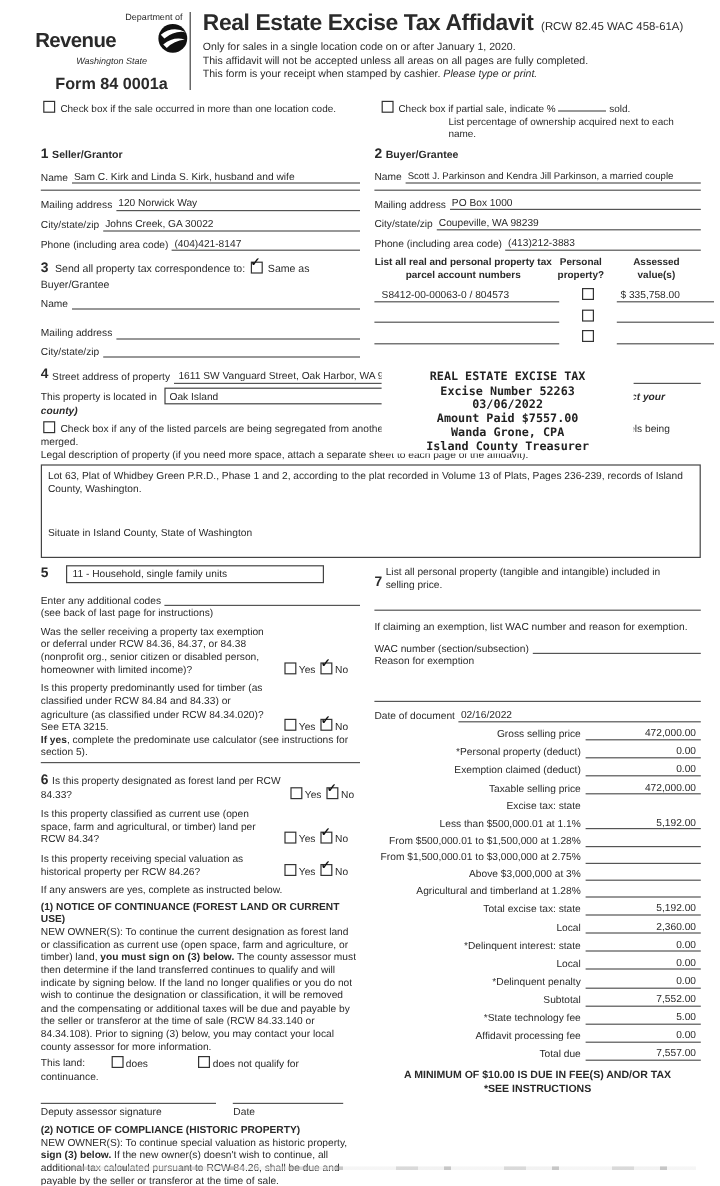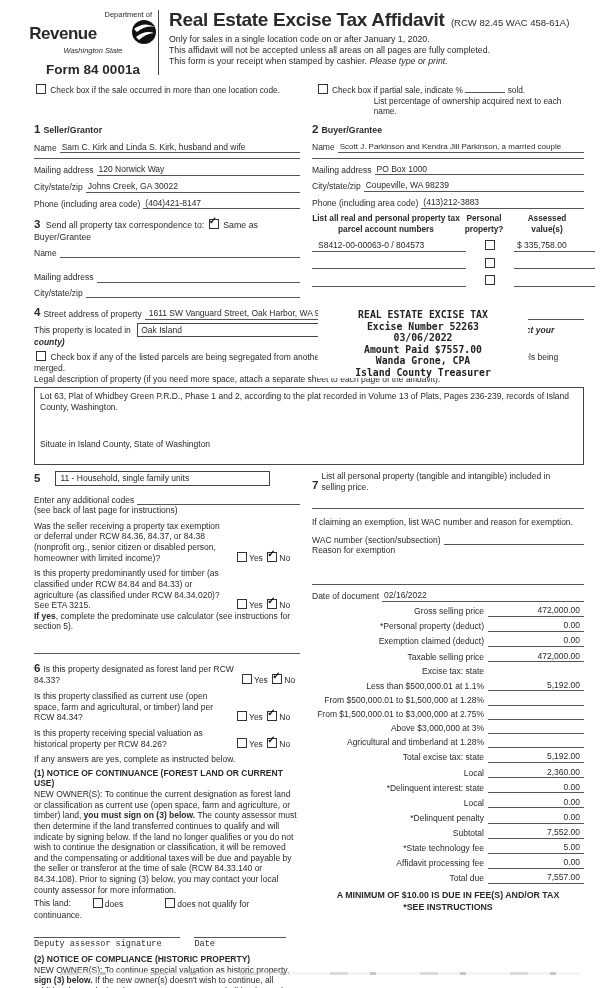--- a/index.html
+++ b/index.html
@@ -56,21 +56,21 @@
   .yn{white-space:nowrap;margin-left:6px;align-self:flex-end;}
   .codebox{border:1px solid #444;display:inline-block;width:205px;padding:1px 4px;margin-left:12px;}
   
   .amt-row{display:flex;align-items:flex-end;margin-top:3.5px;}
   .amt-label{flex:1;text-align:right;padding-right:4px;white-space:nowrap;}
   .amt-value{width:92px;border-bottom:1px solid #555;text-align:right;padding-right:4px;flex:none;}
   .amt-row.nl .amt-value{border-bottom:none;}
   .minimum{font-weight:bold;text-align:center;font-size:8.8px;margin-top:6px;}
   
   .sigpair{display:flex;margin-top:12px;}
-  .sigcell{flex:1;margin-right:14px;border-top:1px solid #555;padding-top:1px;font-family:Liberation Mono, monospace;}
+  .sigcell{flex:1;margin-right:14px;border-top:1px solid #555;padding-top:1px;}
   .artifact{position:absolute;left:60px;right:20px;top:972px;height:3px;
             background:repeating-linear-gradient(90deg,#bbb 0 18px,#e8e8e8 18px 40px,#999 40px 46px,#eee 46px 90px);opacity:.55;}
 </style>
 </head>
 <body>
 
 <div class="page">
   <div class="stamp">
     <div>REAL ESTATE EXCISE TAX</div>
     <div>Excise Number 52263</div>
@@ -252,21 +252,21 @@
         <div>(see back of last page for instructions)</div>
 
         <div class="q">
           <span class="qt">Was the seller receiving a property tax exemption or deferral under RCW 84.36, 84.37, or 84.38 (nonprofit org., senior citizen or disabled person, homeowner with limited income)?</span>
           <span class="yn"><span class="cb"></span><span>Yes</span> <span class="cb"><span class="tick">✓</span></span><span>No</span></span>
         </div>
         <div class="q">
           <span class="qt">Is this property predominantly used for timber (as classified under RCW 84.84 and 84.33) or agriculture (as classified under RCW 84.34.020)? See ETA 3215.</span>
           <span class="yn"><span class="cb"></span><span>Yes</span> <span class="cb"><span class="tick">✓</span></span><span>No</span></span>
         </div>
-        <div style="border-bottom:1px solid #555;padding-bottom:21px;">
+        <div style="border-bottom:1px solid #555;padding-bottom:3px;">
           <span class="b">If yes</span><span>, complete the predominate use calculator (see instructions for section 5).</span>
         </div>
 
         <div class="q" style="margin-top:7px;">
           <span class="qt" style="width:200px;"><span class="num">6</span><span>Is this property designated as forest land per RCW 84.33?</span></span>
           <span class="yn"><span class="cb"></span><span>Yes</span> <span class="cb"><span class="tick">✓</span></span><span>No</span></span>
         </div>
         <div class="q">
           <span class="qt">Is this property classified as current use (open space, farm and agricultural, or timber) land per RCW 84.34?</span>
           <span class="yn"><span class="cb"></span><span>Yes</span> <span class="cb"><span class="tick">✓</span></span><span>No</span></span>

